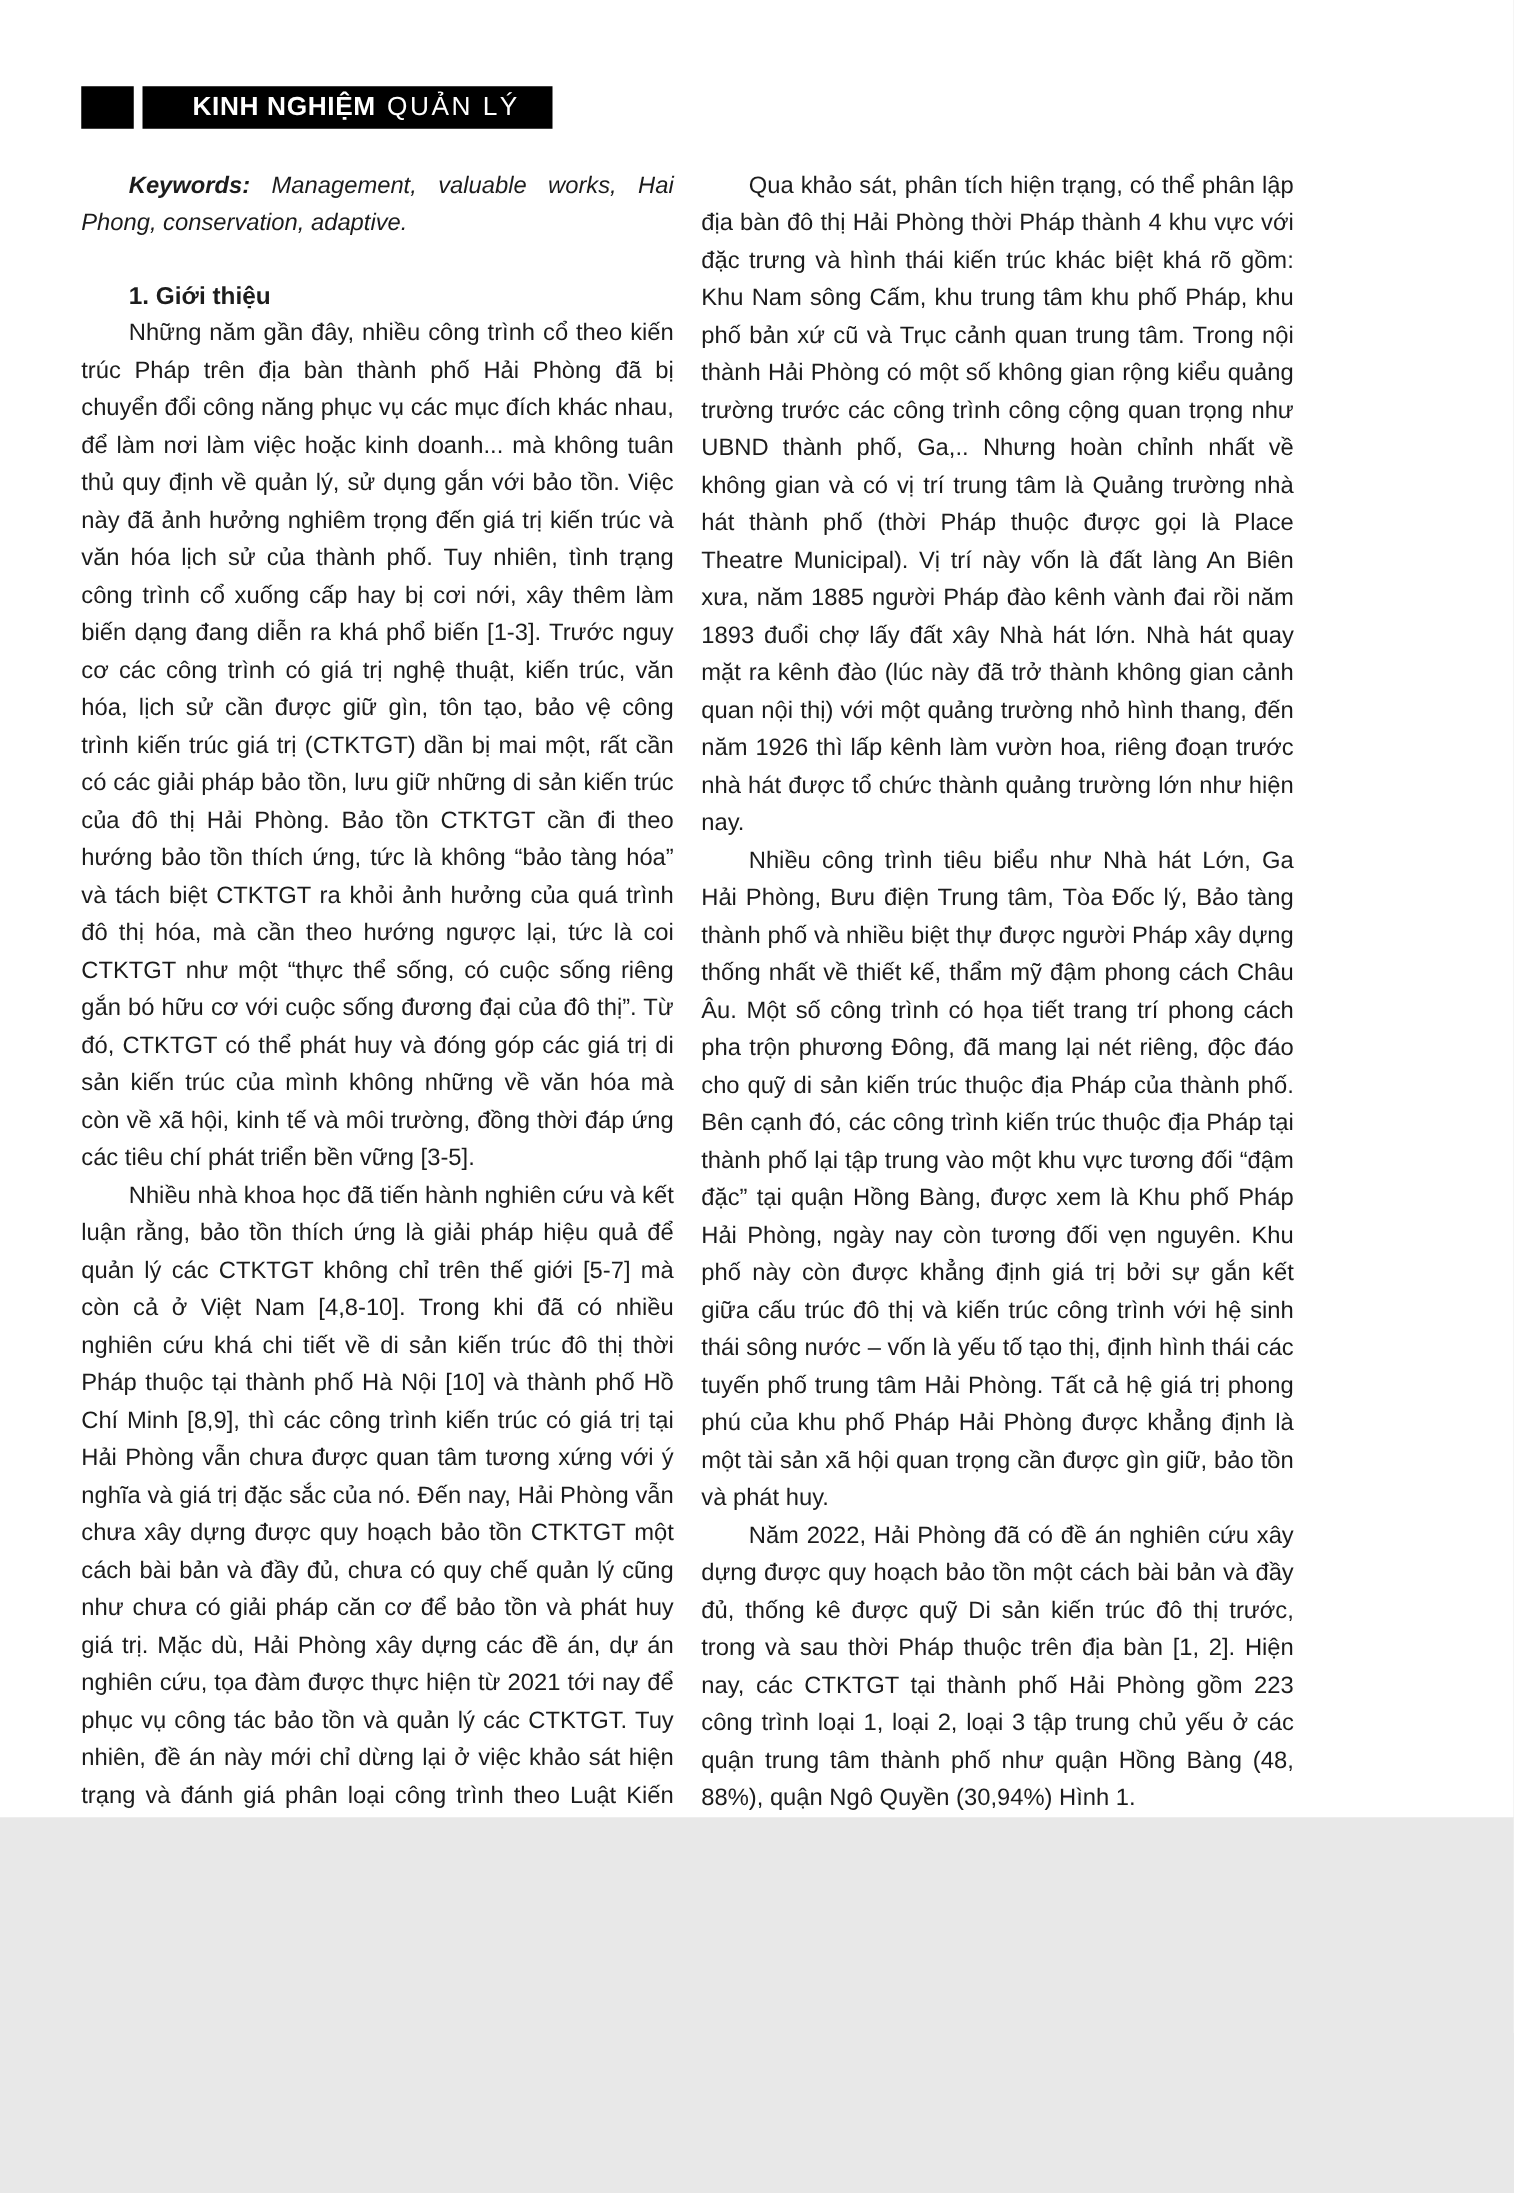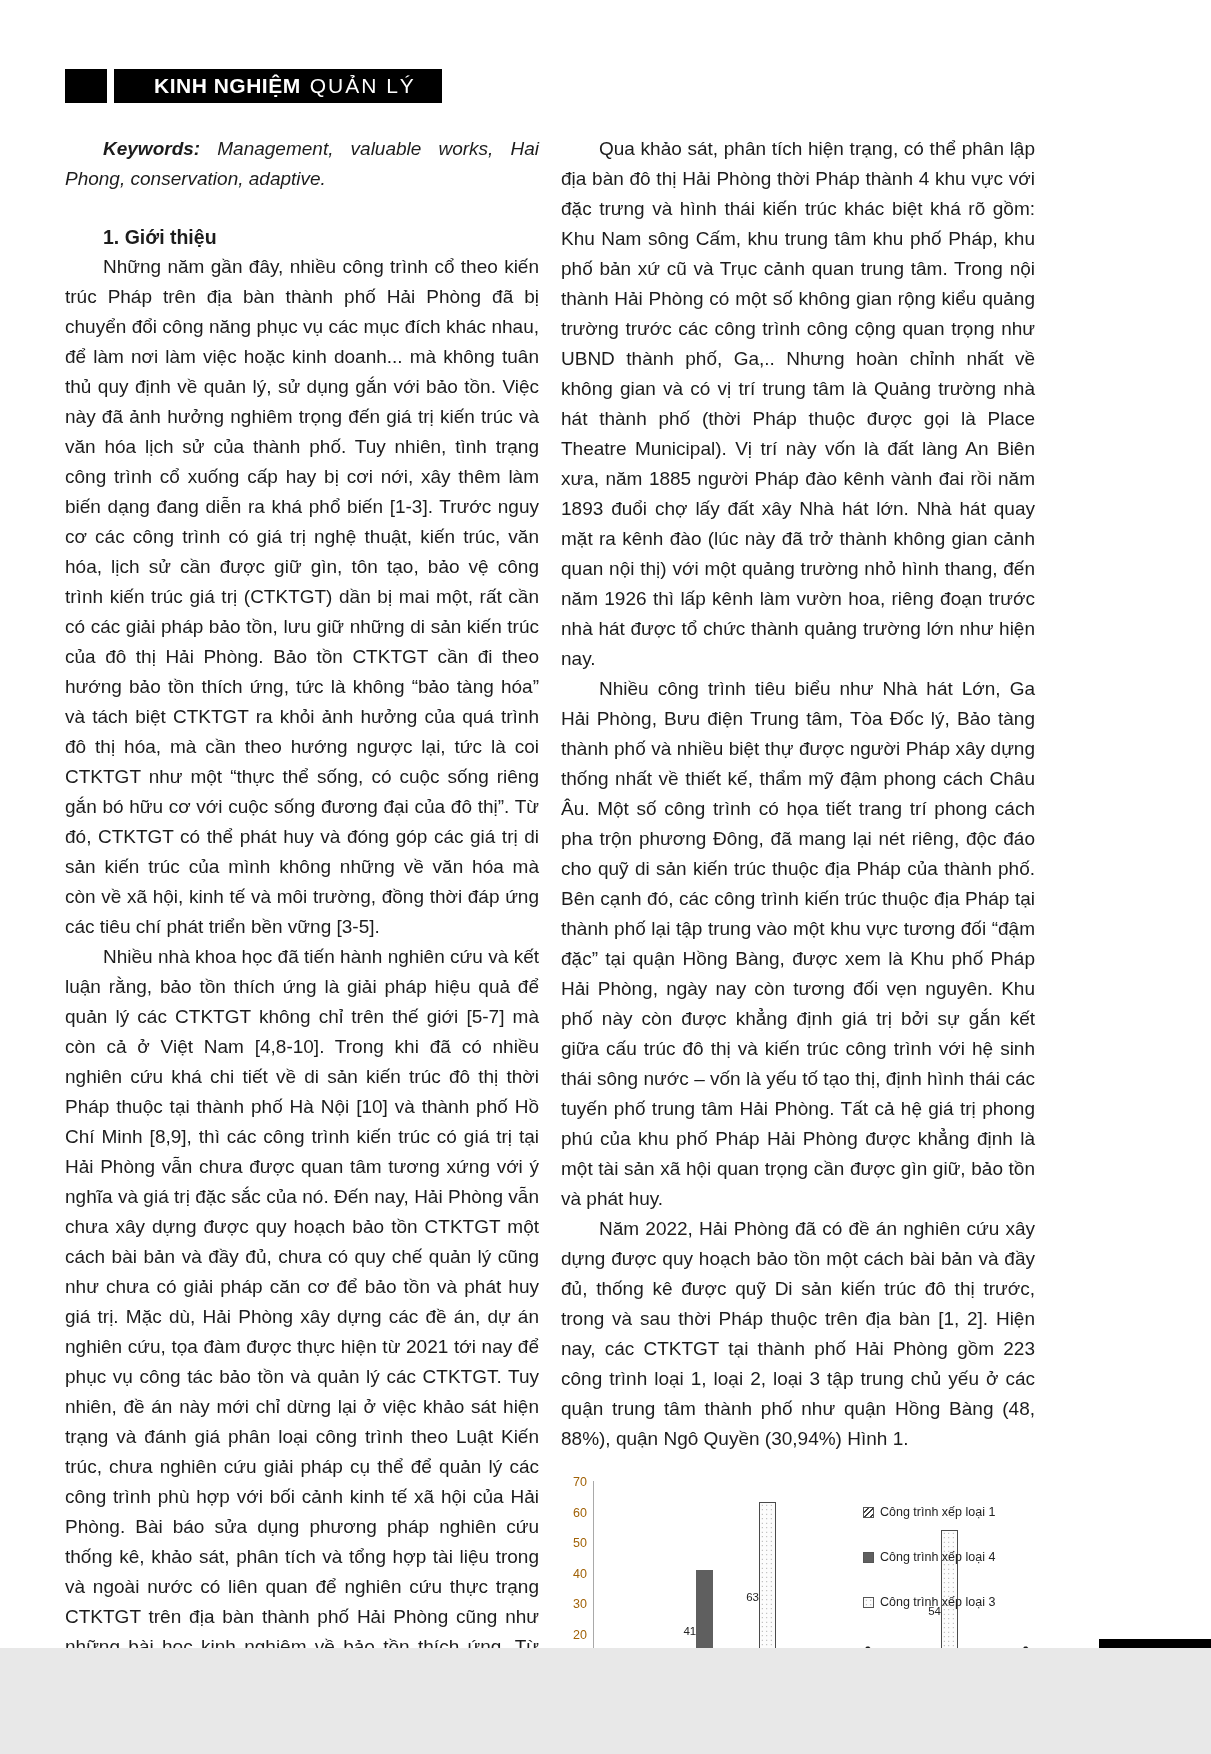--- a/index.html
+++ b/index.html
@@ -1,17 +1,17 @@
 <!DOCTYPE html>
 <html lang="vi"><head>
 <meta charset="utf-8">
 <style>
   html,body { margin:0; padding:0; background:#e8e8e8; }
   .page {
-    position:relative; width:1211px; height:1648px; margin:0 auto;
+    position:relative; width:1211px; height:1454px; margin:0 auto;
     background:#ffffff; overflow:hidden;
     font-family:"Liberation Sans", sans-serif; color:#1c1c1c;
   }
   
   .masthead { position:absolute; top:69px; left:65px; display:flex; gap:7px; }
   .masthead-square { width:42px; height:34px; background:#000; }
   .masthead-bar { background:#000; color:#fff; height:34px; display:flex; align-items:center; padding:0 26px 0 40px; }
   .masthead-bold { font-weight:bold; font-size:21px; letter-spacing:0.5px; }
   .masthead-reg  { font-weight:400; font-size:21px; margin-left:9px; letter-spacing:2px; }
 

